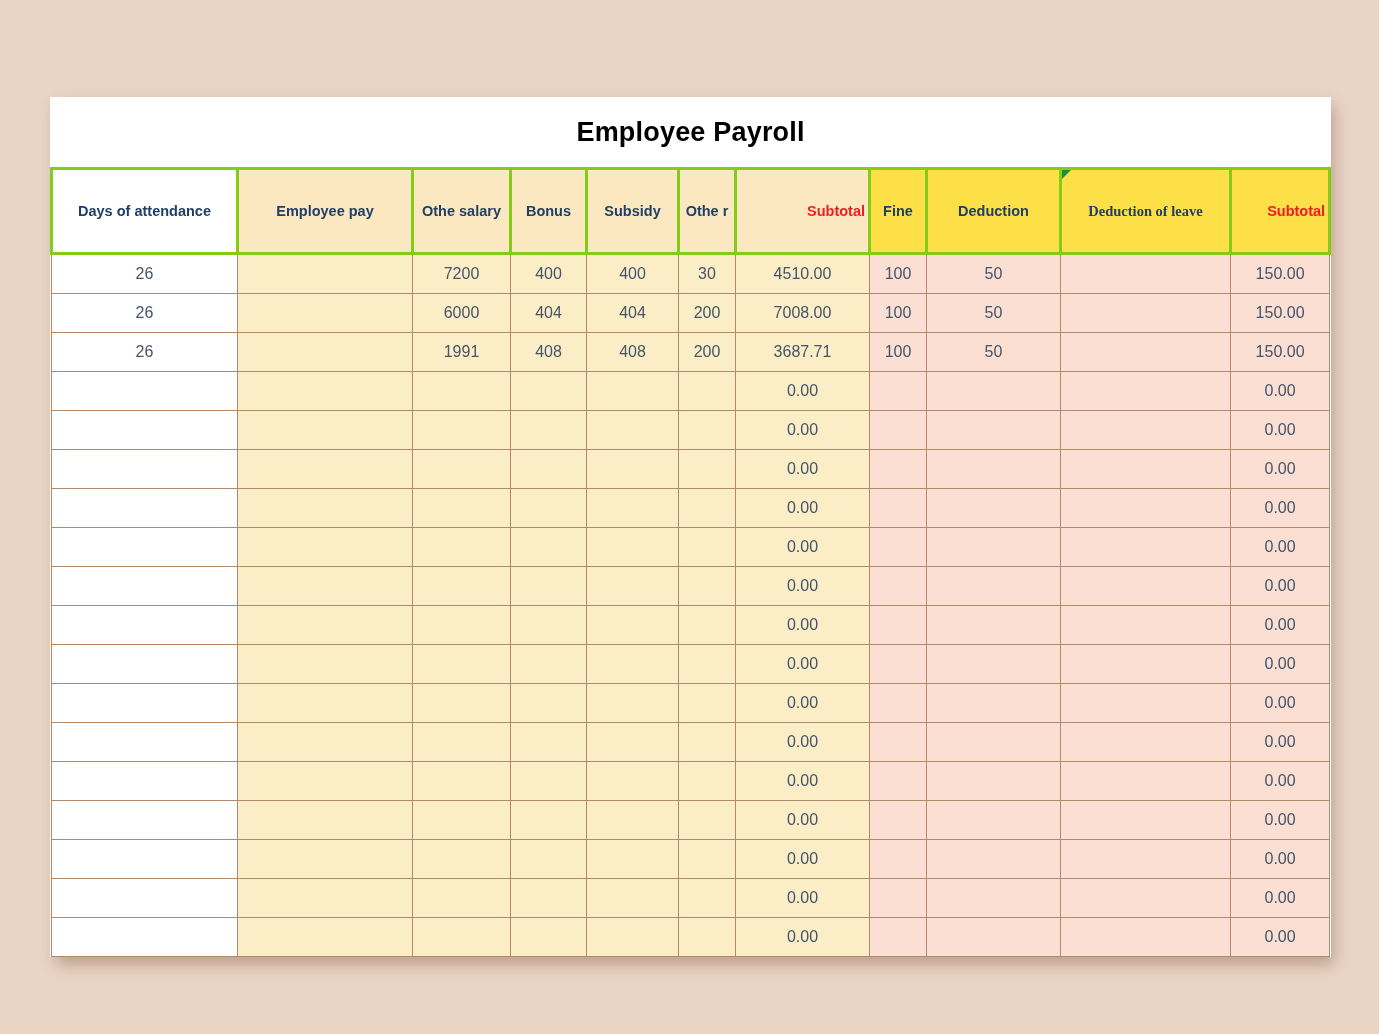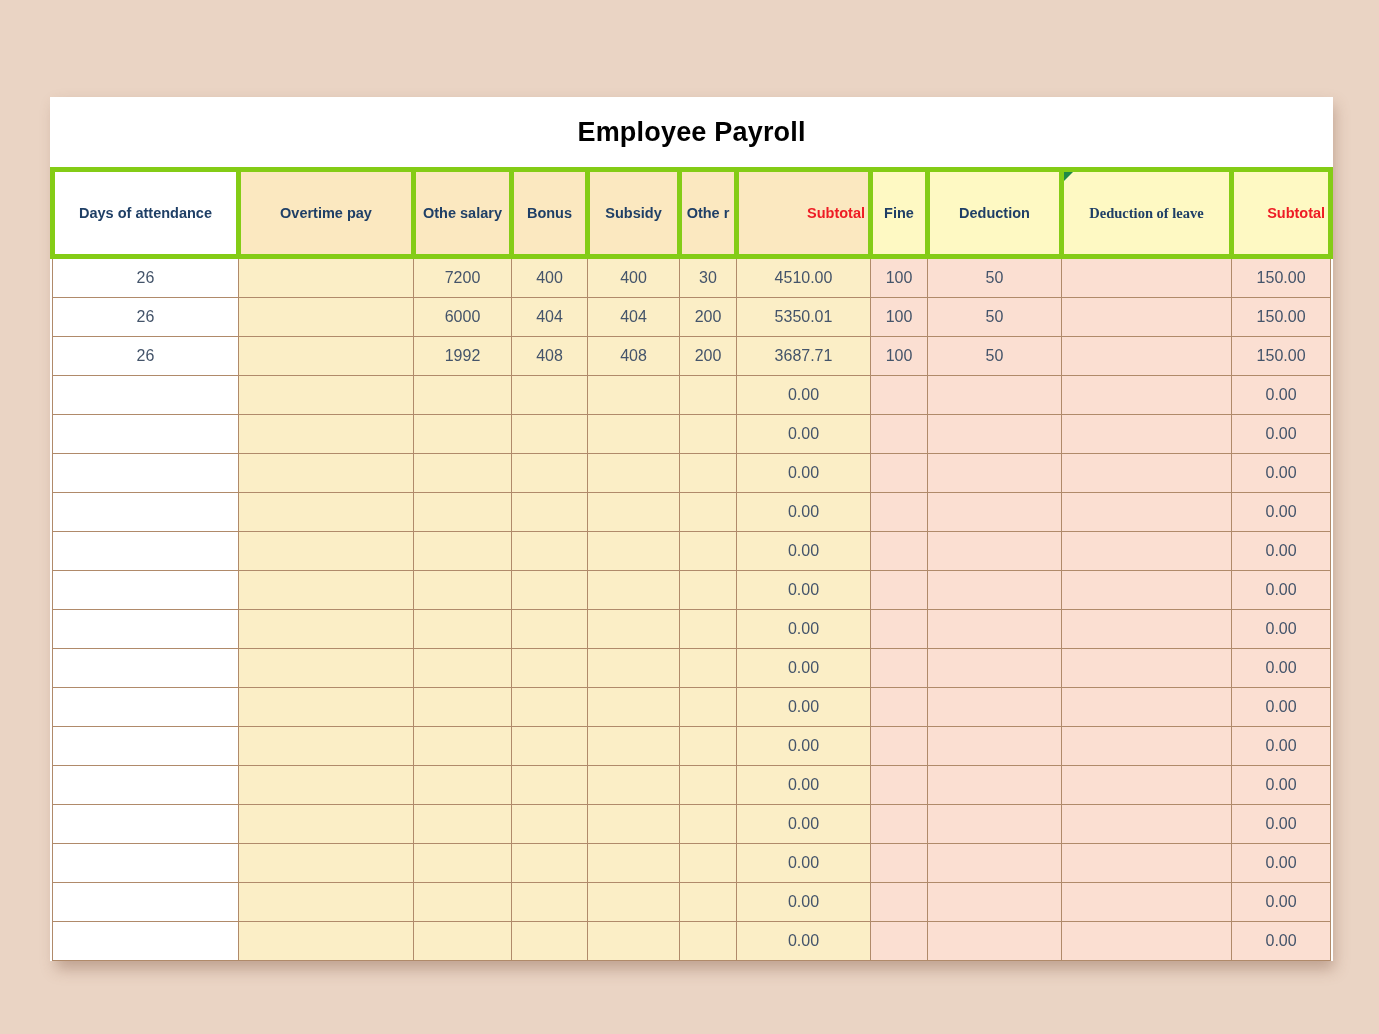--- a/index.html
+++ b/index.html
@@ -40,33 +40,33 @@
     font-size: 27px;
     font-weight: bold;
     color: #000000;
     letter-spacing: 0.2px;
     margin-top: 24px;
   }
 
   
   .head-row th {
     height: 78px;
-    border: 5px solid #84cc16;
+    border: 3px solid #84cc16;
     font-size: 14.5px;
     font-weight: bold;
     color: #1f3f66;
     text-align: center;
     vertical-align: middle;
     padding: 2px 3px;
     line-height: 1.25;
     background: #fbe8c0;
   }
   .head-row th.h-white  { background: #ffffff; }
   .head-row th.h-yellow { background: #fbe8c0; }
-  .head-row th.h-pink   { background: #fef9c3; }
+  .head-row th.h-pink   { background: #fde047; }
   .head-row th.h-red    { color: #ee1c25; text-align: right; }
 
   .cmt-cell { position: relative; font-family: Liberation Serif, serif; }
   .cmt-flag {
     position: absolute;
     top: 0px; left: 0px;
     width: 0; height: 0;
     border-top: 9px solid #1f8a46;
     border-right: 9px solid transparent;
   }
@@ -116,21 +116,21 @@
       <col class="w-ded">
         <col class="w-dedlv">
         <col class="w-sub2">
     </colgroup>
     <tbody>
       <tr class="title-row">
         <td colspan="11">Employee Payroll</td>
       </tr>
       <tr class="head-row" id="header-row">
           <th class="h-white">Days of attendance</th>
-          <th class="h-yellow">Overtime pay</th>
+          <th class="h-yellow">Employee pay</th>
           <th class="h-yellow">Othe salary</th>
           <th class="h-yellow">Bonus</th>
           <th class="h-yellow">Subsidy</th>
           <th class="h-yellow">Othe r</th>
           <th class="h-yellow h-red">Subtotal</th>
           <th class="h-pink">Fine</th>
           <th class="h-pink">Deduction</th>
           <th class="h-pink cmt-cell"><span class="cmt-flag"></span><span>Deduction of leave</span></th>
           <th class="h-pink h-red">Subtotal</th>
         </tr>
@@ -147,30 +147,30 @@
           <td class="cell c-pink"></td>
           <td class="cell c-pink val-red">150.00</td>
         </tr>
         <tr>
           <td class="cell c-white">26</td>
           <td class="cell c-yellow"></td>
           <td class="cell c-yellow">6000</td>
           <td class="cell c-yellow">404</td>
           <td class="cell c-yellow">404</td>
           <td class="cell c-yellow">200</td>
-          <td class="cell c-yellow val-red">5350.01</td>
+          <td class="cell c-yellow val-red">7008.00</td>
           <td class="cell c-pink">100</td>
           <td class="cell c-pink">50</td>
           <td class="cell c-pink"></td>
           <td class="cell c-pink val-red">150.00</td>
         </tr>
         <tr>
           <td class="cell c-white">26</td>
           <td class="cell c-yellow"></td>
-          <td class="cell c-yellow">1992</td>
+          <td class="cell c-yellow">1991</td>
           <td class="cell c-yellow">408</td>
           <td class="cell c-yellow">408</td>
           <td class="cell c-yellow">200</td>
           <td class="cell c-yellow val-red">3687.71</td>
           <td class="cell c-pink">100</td>
           <td class="cell c-pink">50</td>
           <td class="cell c-pink"></td>
           <td class="cell c-pink val-red">150.00</td>
         </tr>
         <tr>

